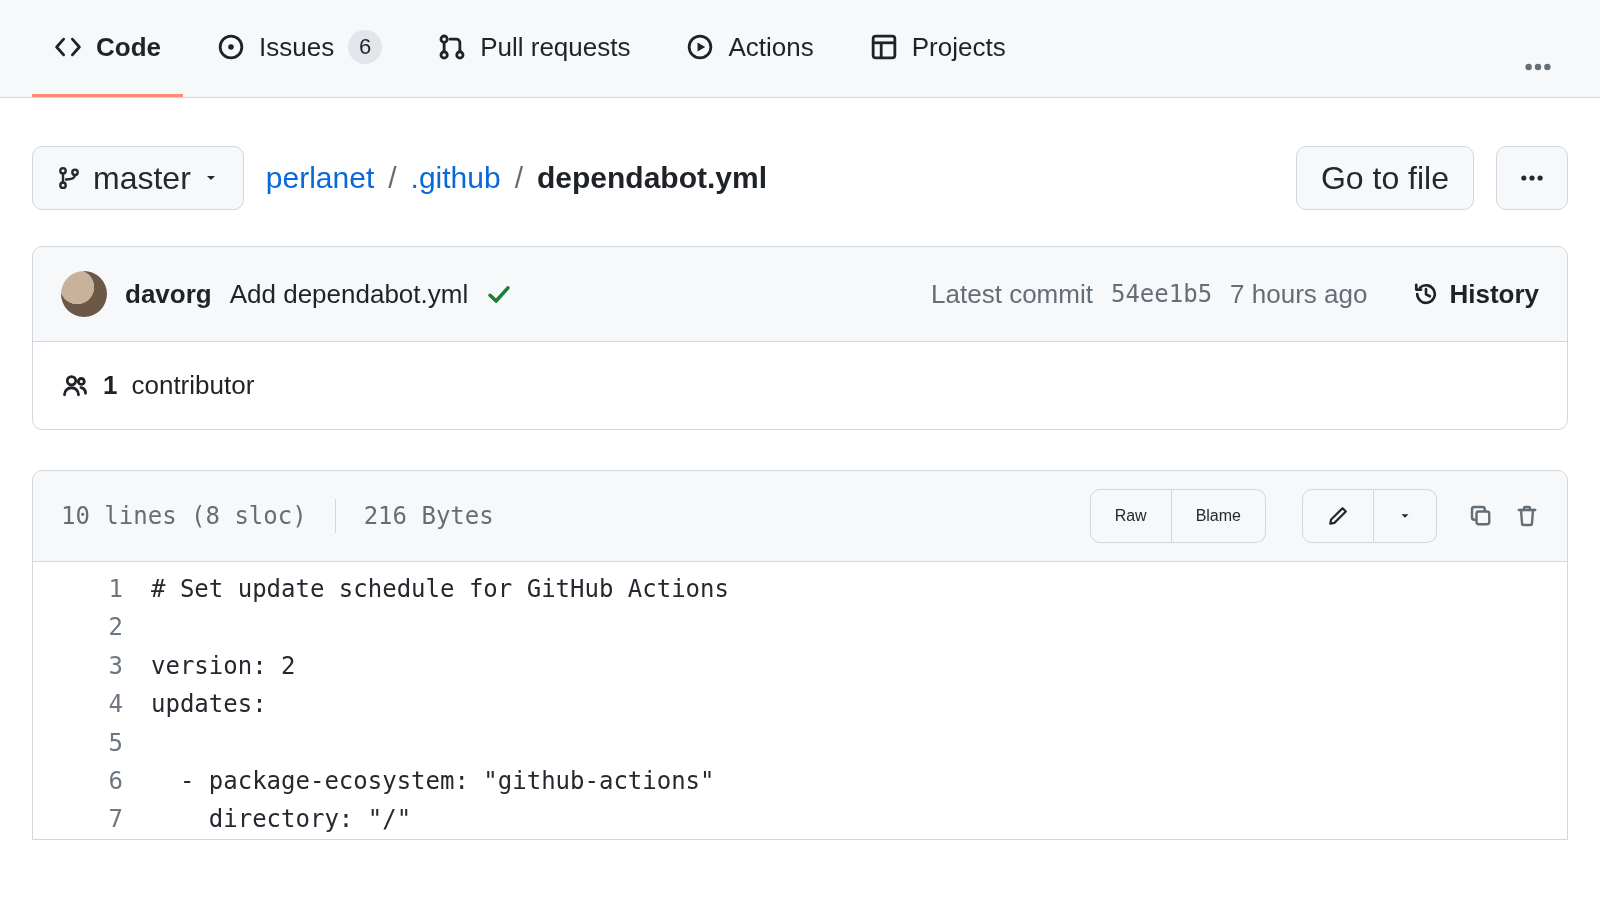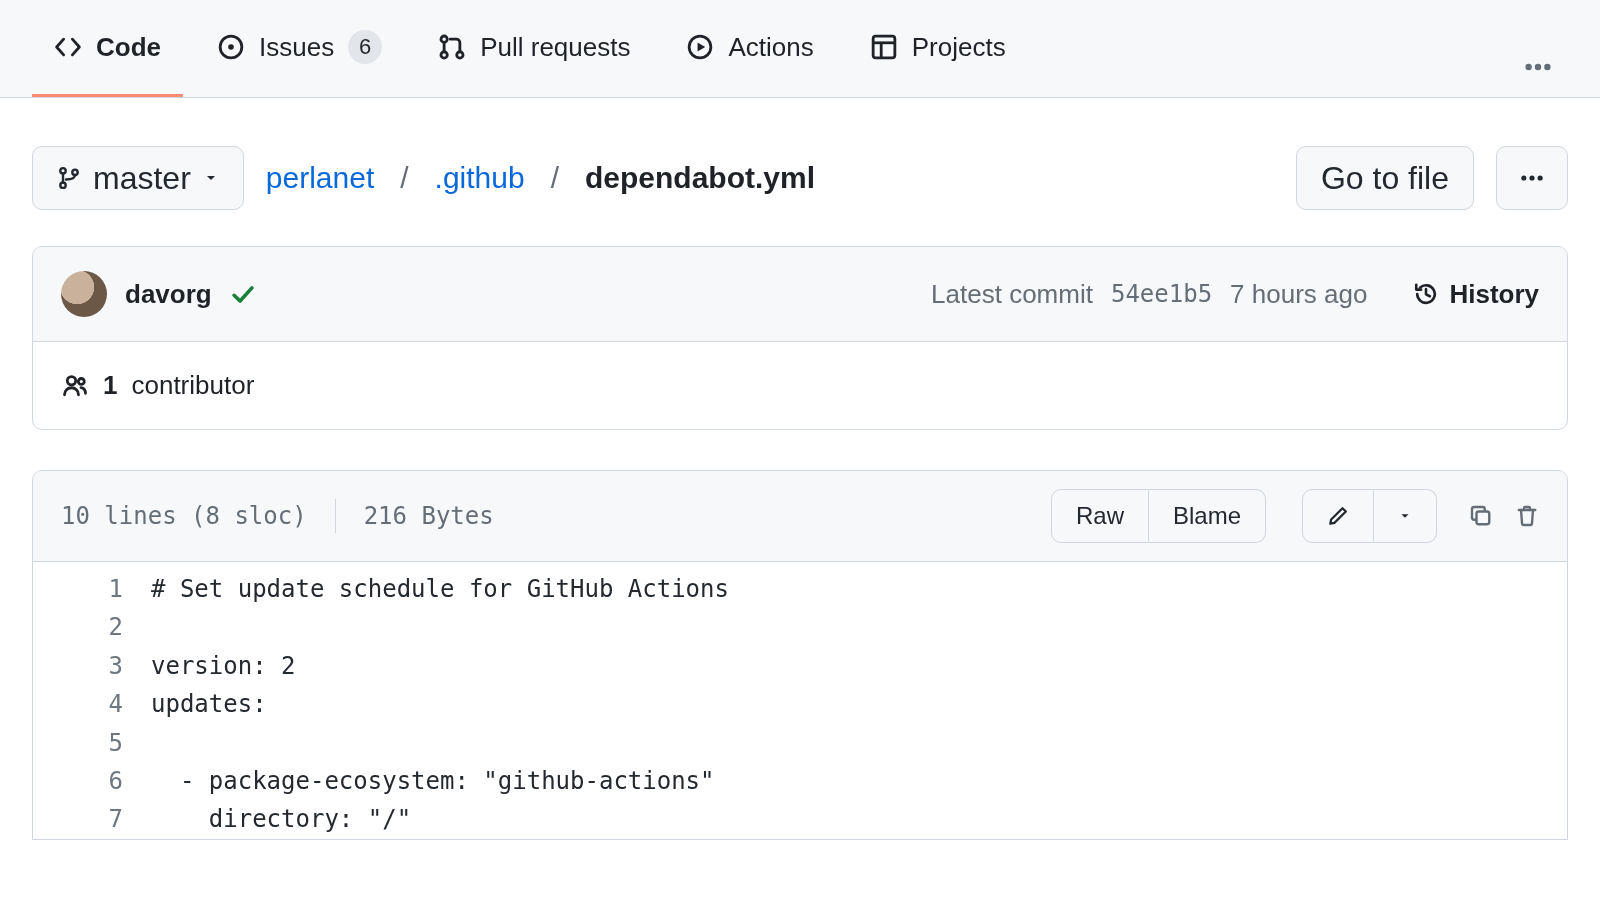--- a/index.html
+++ b/index.html
@@ -59,21 +59,21 @@
     display:flex; align-items:center; gap:22px;
   }
   .btn {
     display:inline-flex; align-items:center; gap:12px;
     height:64px; padding:0 24px;
     font-size:32px; color:#24292f; background:#f6f8fa;
     border:1px solid #d0d7de; border-radius:10px; cursor:pointer;
     font-weight:500;
   }
   .btn.icon-only { padding:0 22px; }
-  .breadcrumb { font-size:30px; display:flex; align-items:center; gap:20px; flex-wrap:nowrap; }
+  .breadcrumb { font-size:30px; display:flex; align-items:center; gap:8px; flex-wrap:nowrap; }
   .breadcrumb .crumb-link { color:#0969da; cursor:pointer; }
   .breadcrumb .crumb-sep { color:#656d76; padding:0 6px; }
   .breadcrumb .crumb-final { color:#1f2328; font-weight:600; }
   .path-spacer { flex:1 1 auto; }
 
   
   .box {
     margin-top:36px;
     border:1px solid #d0d7de;
     border-radius:10px;
@@ -117,21 +117,21 @@
     display:flex; align-items:center; gap:18px;
     padding:18px 28px;
     background:#f6f8fa;
     border-bottom:1px solid #d0d7de;
     font-size:24px;
   }
   .mono { font-family: ui-monospace, SFMono-Regular, Menlo, Consolas, monospace; color:#656d76; }
   .vdiv { width:1px; height:34px; background:#d0d7de; margin:0 10px; }
   .blob-hdr-spacer { flex:1 1 auto; }
   .btn-group { display:flex; }
-  .btn-group .btn { border-radius:0; height:54px; font-size:24px;padding-left:24px; }
+  .btn-group .btn { border-radius:0; height:54px; font-size:16px;padding-left:24px; }
   .btn-group .btn:first-child { border-radius:10px 0 0 10px; }
   .btn-group .btn:last-child  { border-radius:0 10px 10px 0; }
   .btn-group .btn + .btn { border-left:none; }
   .toolbar-icons { display:flex; align-items:center; gap:22px; margin-left:14px; color:#656d76; }
   .toolbar-icons .icon { cursor:pointer; }
 
   
   .code {
     font-family: ui-monospace, SFMono-Regular, Menlo, Consolas, monospace;
     font-size:24px; line-height:1.6;
@@ -248,20 +248,21 @@
           <circle cx="8" cy="8" r="1.6"></circle>
           <circle cx="13" cy="8" r="1.6"></circle>
         </svg>
     </button>
   </div>
 
   <div class="box">
     <div class="box-hdr">
       <div class="avatar"></div>
       <span class="author">davorg</span>
+      <span class="commit-msg">Add dependabot.yml</span>
       <span class="check">
         <svg width="26" height="26" viewBox="0 0 16 16" fill="none" stroke="currentColor" stroke-width="2.2" stroke-linecap="round" stroke-linejoin="round">
             <polyline points="2.5 8.8 6.2 12.3 13.5 4.2"></polyline>
           </svg>
       </span>
       <div class="box-hdr-spacer"></div>
       <span class="muted">Latest commit</span>
       <span class="sha">54ee1b5</span>
       <span class="muted">7 hours ago</span>
       <span class="history-link">

